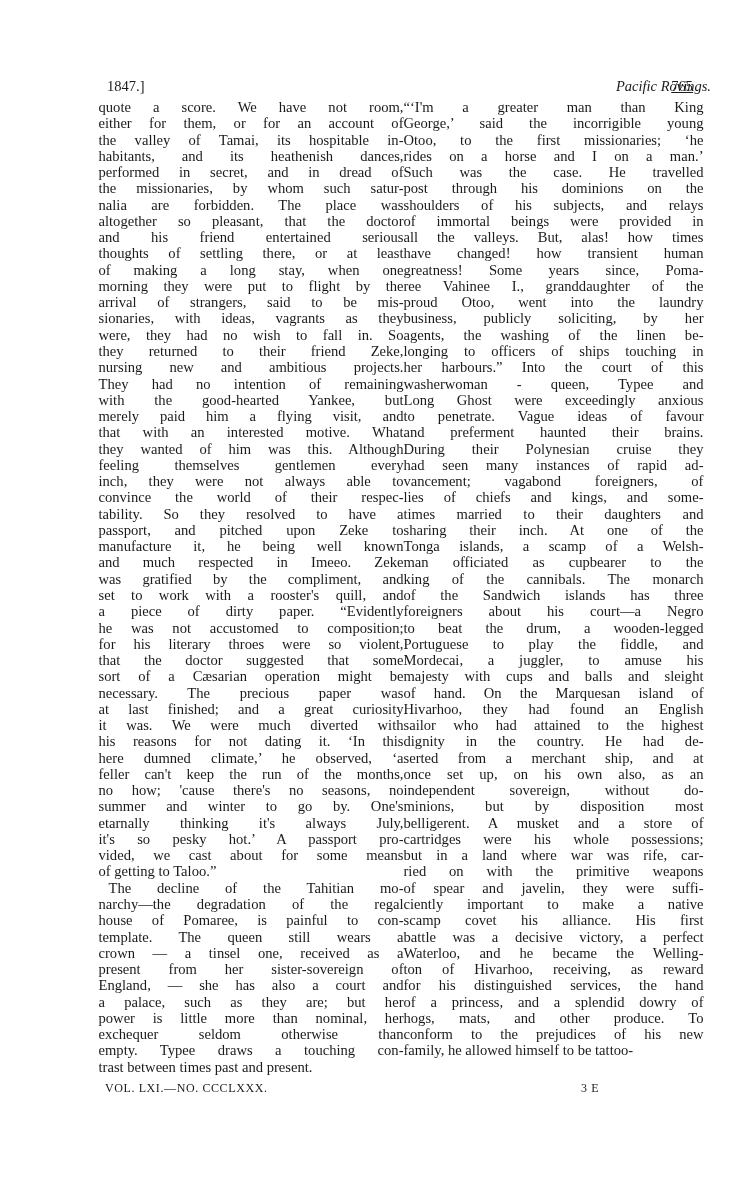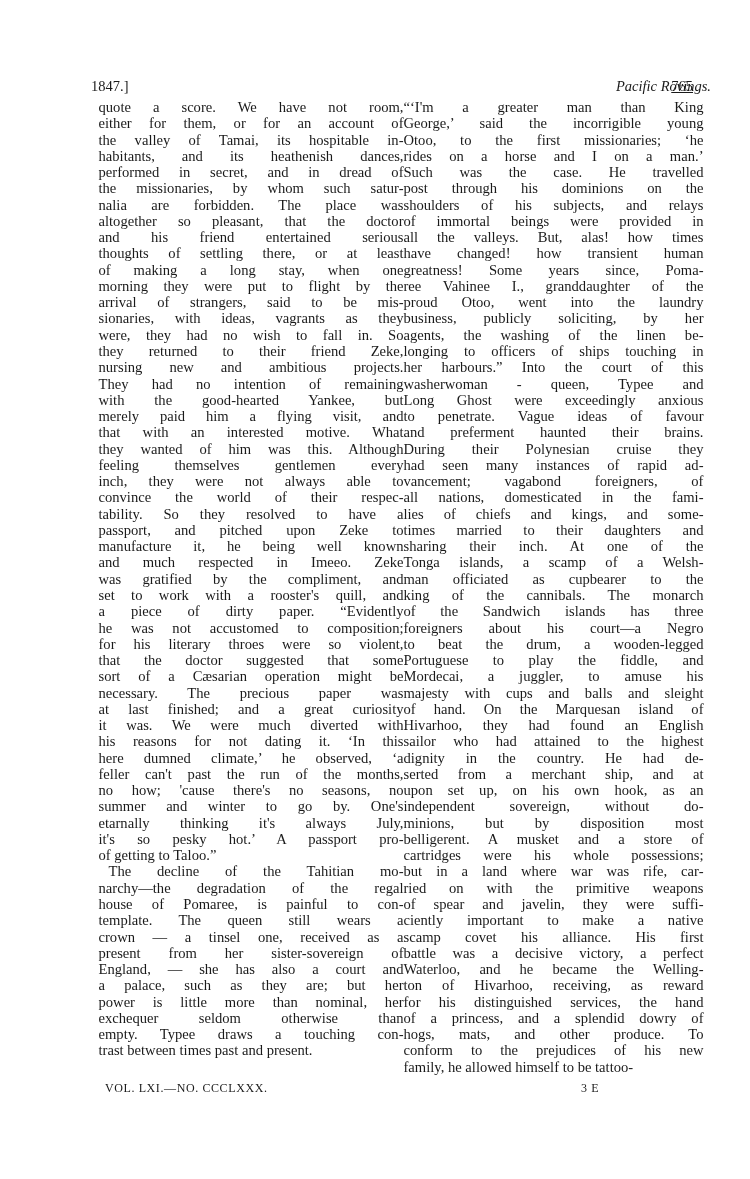--- a/index.html
+++ b/index.html
@@ -5,21 +5,21 @@
   html, body { margin: 0; padding: 0; background: #ffffff; }
   body { width: 750px; height: 1179px; position: relative; overflow: hidden; }
   .page {
     position: absolute; left: 91px; top: 78px; width: 620px;
     font-family: "Liberation Serif", "DejaVu Serif", serif;
     color: #1a1a1a;
   }
   .running-head {
     position: relative; height: 20px; font-size: 14.5px;
   }
-  .rh-left { position: absolute; left: 0; top: 0; }
+  .rh-left { position: absolute; left: 16px; top: 0; }
   .rh-center { position: absolute; left: 0; right: 0; top: 0; text-align: right; font-style: italic; }
   .rh-right { position: absolute; right: 18px; top: 0; text-decoration: underline; }
   .columns { display: flex; justify-content: center; margin-top: 1px; }
   .col { width: 305px; }
   .col-right { width: 300px; }
   .line {
     font-size: 14.6px; line-height: 16.28px; white-space: nowrap;
     text-align: justify; text-align-last: justify; height: 16.28px; overflow: visible;
   }
   .line.last { text-align-last: left; }
@@ -73,25 +73,26 @@
         <div class="line">a piece of dirty paper. “Evidently</div>
         <div class="line">he was not accustomed to composition;</div>
         <div class="line">for his literary throes were so violent,</div>
         <div class="line">that the doctor suggested that some</div>
         <div class="line">sort of a Cæsarian operation might be</div>
         <div class="line">necessary. The precious paper was</div>
         <div class="line">at last finished; and a great curiosity</div>
         <div class="line">it was. We were much diverted with</div>
         <div class="line">his reasons for not dating it. ‘In this</div>
         <div class="line">here dumned climate,’ he observed, ‘a</div>
-        <div class="line">feller can't past the run of the months,</div>
+        <div class="line">feller can't keep the run of the months,</div>
         <div class="line">no how; 'cause there's no seasons, no</div>
         <div class="line">summer and winter to go by. One's</div>
         <div class="line">etarnally thinking it's always July,</div>
         <div class="line">it's so pesky hot.’ A passport pro-</div>
+        <div class="line">vided, we cast about for some means</div>
         <div class="line last">of getting to Taloo.”</div>
         <div class="line indent">The decline of the Tahitian mo-</div>
         <div class="line">narchy—the degradation of the regal</div>
         <div class="line">house of Pomaree, is painful to con-</div>
         <div class="line">template. The queen still wears a</div>
         <div class="line">crown — a tinsel one, received as a</div>
         <div class="line">present from her sister-sovereign of</div>
         <div class="line">England, — she has also a court and</div>
         <div class="line">a palace, such as they are; but her</div>
         <div class="line">power is little more than nominal, her</div>
@@ -117,39 +118,38 @@
         <div class="line">agents, the washing of the linen be-</div>
         <div class="line">longing to officers of ships touching in</div>
         <div class="line">her harbours.” Into the court of this</div>
         <div class="line">washerwoman - queen, Typee and</div>
         <div class="line">Long Ghost were exceedingly anxious</div>
         <div class="line">to penetrate. Vague ideas of favour</div>
         <div class="line">and preferment haunted their brains.</div>
         <div class="line">During their Polynesian cruise they</div>
         <div class="line">had seen many instances of rapid ad-</div>
         <div class="line">vancement; vagabond foreigners, of</div>
-        <div class="line">all nations, domesticated in the fami-</div>
         <div class="line">lies of chiefs and kings, and some-</div>
         <div class="line">times married to their daughters and</div>
         <div class="line">sharing their inch. At one of the</div>
         <div class="line">Tonga islands, a scamp of a Welsh-</div>
         <div class="line">man officiated as cupbearer to the</div>
         <div class="line">king of the cannibals. The monarch</div>
         <div class="line">of the Sandwich islands has three</div>
         <div class="line">foreigners about his court—a Negro</div>
         <div class="line">to beat the drum, a wooden-legged</div>
         <div class="line">Portuguese to play the fiddle, and</div>
         <div class="line">Mordecai, a juggler, to amuse his</div>
         <div class="line">majesty with cups and balls and sleight</div>
         <div class="line">of hand. On the Marquesan island of</div>
         <div class="line">Hivarhoo, they had found an English</div>
         <div class="line">sailor who had attained to the highest</div>
         <div class="line">dignity in the country. He had de-</div>
         <div class="line">serted from a merchant ship, and at</div>
-        <div class="line">upon set up, on his own hook, as an</div>
+        <div class="line">once set up, on his own also, as an</div>
         <div class="line">independent sovereign, without do-</div>
         <div class="line">minions, but by disposition most</div>
         <div class="line">belligerent. A musket and a store of</div>
         <div class="line">cartridges were his whole possessions;</div>
         <div class="line">but in a land where war was rife, car-</div>
         <div class="line">ried on with the primitive weapons</div>
         <div class="line">of spear and javelin, they were suffi-</div>
         <div class="line">ciently important to make a native</div>
         <div class="line">scamp covet his alliance. His first</div>
         <div class="line">battle was a decisive victory, a perfect</div>

